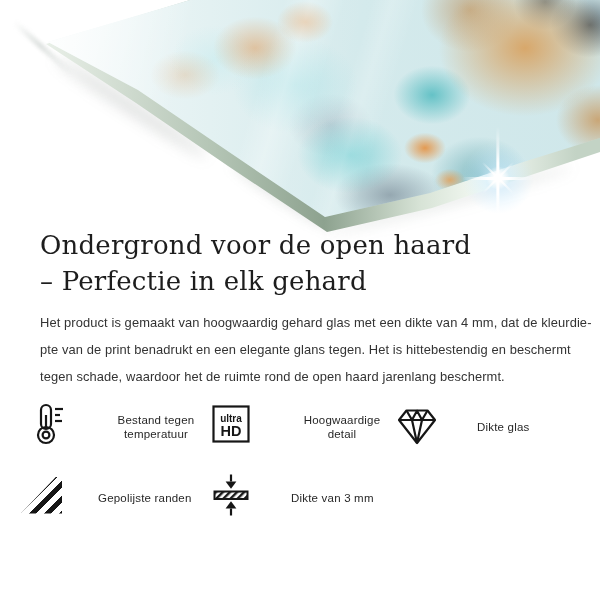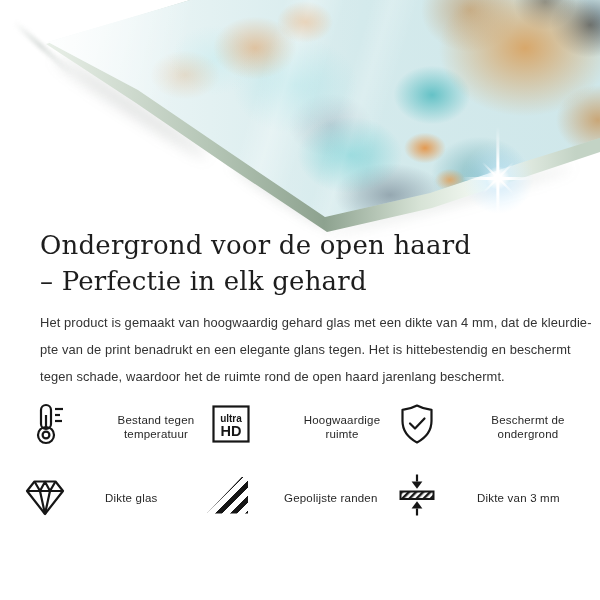--- a/index.html
+++ b/index.html
@@ -143,32 +143,23 @@
   </div>
 
   <div class="feature">
     <div class="icon-box">
       <svg class="icon-svg" width="48" height="48" viewBox="0 0 48 48">
         <rect class="s" x="6.5" y="6.5" width="35" height="35" stroke-width="2.6"></rect>
         <text x="24" y="21.5" font-size="10" font-weight="700" text-anchor="middle">ultra</text>
         <text x="24" y="36" font-size="14.5" font-weight="700" text-anchor="middle">HD</text>
       </svg>
     </div>
-    <div class="label">Hoogwaardige ruimte</div>
+    <div class="label">Hoogwaardige detail</div>
   </div>
 
-  <div class="feature">
-    <div class="icon-box">
-      <svg class="icon-svg" width="48" height="48" viewBox="0 0 48 48">
-        <path class="s" stroke-linejoin="round" d="M24 5.5 C28.5 8 33.5 9.3 38.5 9.8 L38.5 21 C38.5 30.5 33 37.6 24 42.5 C15 37.6 9.5 30.5 9.5 21 L9.5 9.8 C14.5 9.3 19.5 8 24 5.5 Z"></path>
-        <path class="s" stroke-width="2.6" stroke-linecap="round" stroke-linejoin="round" d="M17 23.5 L22 28.5 L31.5 18.5"></path>
-      </svg>
-    </div>
-    <div class="label">Beschermt de ondergrond</div>
-  </div>
 
   <div class="feature">
     <div class="icon-box">
       <svg class="icon-svg" width="48" height="44" viewBox="0 0 48 44">
         <path class="s" stroke-width="2" stroke-linejoin="round" d="M13.5 8.5 L34.5 8.5 L42 18 L24 41 L6 18 Z"></path>
         <path class="s" stroke-width="2" d="M6.5 18 L41.5 18"></path>
         <path class="s" stroke-width="2" stroke-linejoin="round" d="M13.5 8.5 L19 18 L24 8.8 L29 18 L34.5 8.5"></path>
         <path class="s" stroke-width="2" d="M19 18 L24 41 M29 18 L24 41"></path>
       </svg>
     </div>

